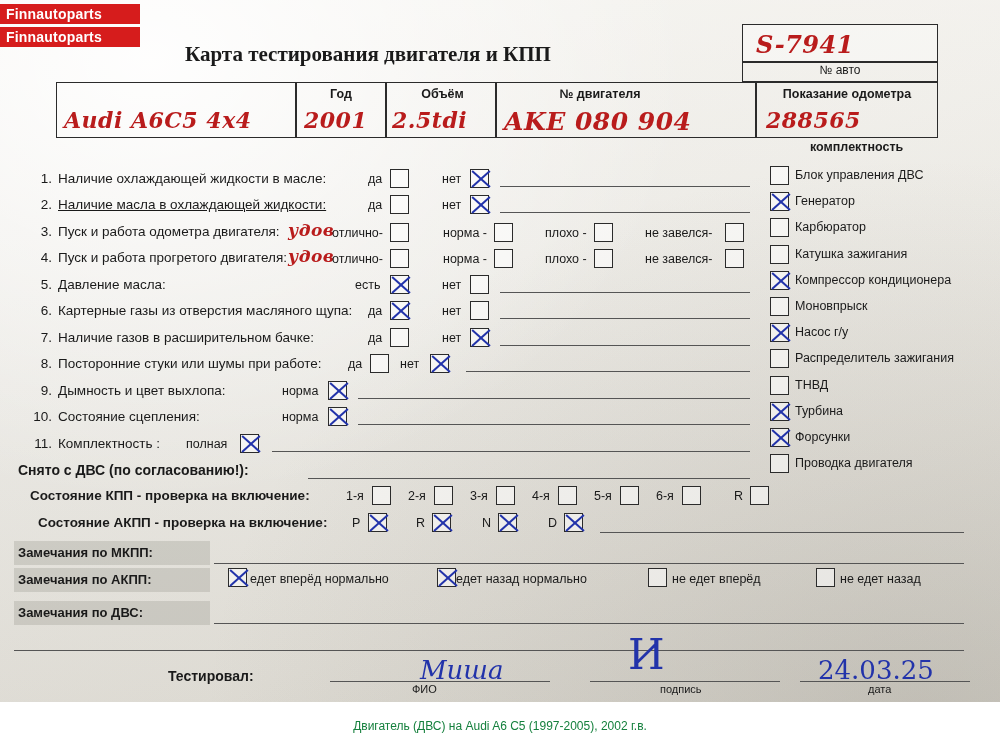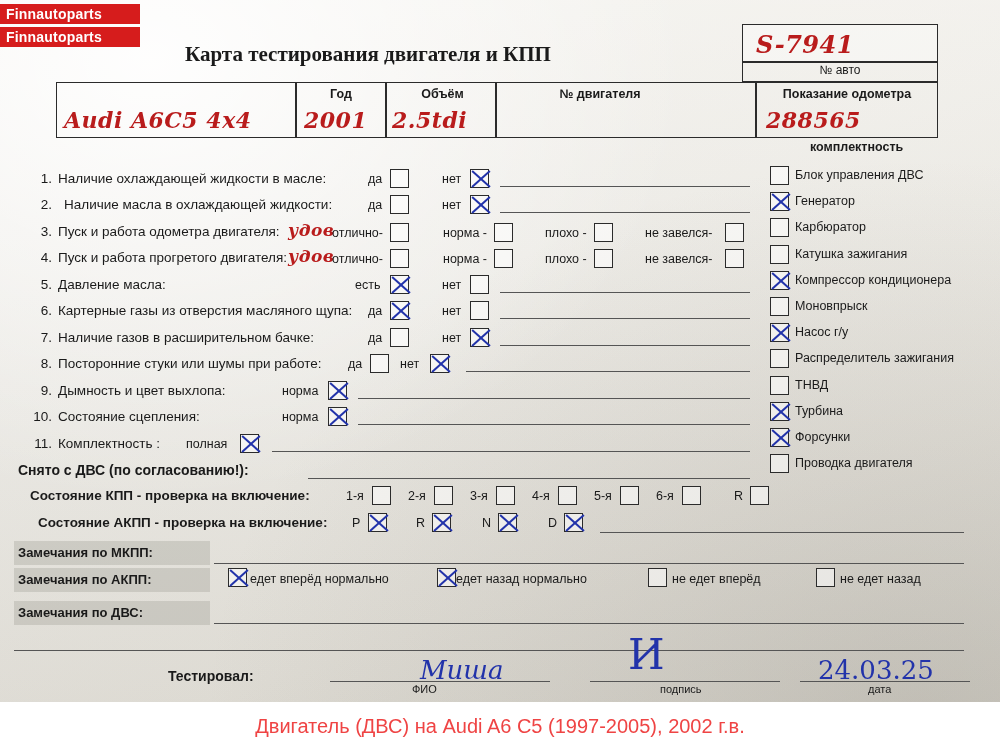--- a/index.html
+++ b/index.html
@@ -75,21 +75,21 @@
   .kit-lbl { position:absolute; left:795px; font-size:12.5px; }
 
   
   .sect { position:absolute; font-size:14px; font-weight:bold; }
   .greybar { position:absolute; background:rgba(150,148,140,.30); }
 
   .remark { position:absolute; font-size:13px; font-weight:bold; }
 
   #caption {
     position:absolute; left:0; bottom:0; width:1000px; height:48px;
-    background:#ffffff; color:#ef4444; font-size:20px;
+    background:#ffffff; color:#15803d; font-size:12px;
     display:flex; align-items:center; justify-content:center;
     font-family:"Liberation Sans", sans-serif;
   }
   #warn { position:absolute; right:6px; bottom:2px; font-size:7px; color:#b03a3a; }
 
   .sig { position:absolute; font-family:"DejaVu Serif", serif; color:#2233aa; }
   .small-lbl { position:absolute; font-size:11px; }
 </style>
 </head>
 <body>
@@ -116,33 +116,34 @@
   <div class="cell" style="left:700px;width:182px;"></div>
 
   <div class="hdr print" style="left:240px;width:90px;">Год</div>
   <div class="hdr print" style="left:330px;width:113px;">Объём</div>
   <div class="hdr print" style="left:440px;width:208px;">№ двигателя</div>
   <div class="hdr print" style="left:700px;width:182px;">Показание одометра</div>
 
   <div class="val hand" style="left:8px;   width:232px;">Audi A6C5 4x4</div>
   <div class="val hand" style="left:248px; width:82px;">2001</div>
   <div class="val hand" style="left:336px; width:104px;">2.5tdi</div>
+  <div class="val hand" style="left:448px; width:252px;font-size:25px;">AKE 080 904</div>
   <div class="val hand" style="left:710px; width:172px;">288565</div>
 </div>
 
 <div class="qnum print" style="left:30px; top:171px;">1.</div>
 <div class="q print" style="left:58px; top:171px;">Наличие охлаждающей жидкости в масле:</div>
 <div class="lbl print" style="left:368px;top:172px;">да</div>
 <div class="cb" style="left:390px;top:169px;"></div>
 <div class="lbl print" style="left:442px;top:172px;">нет</div>
 <div class="cb checked" style="left:470px;top:169px;"></div>
 <div class="row-line" style="left:500px;top:186px;width:250px;"></div>
 
 <div class="qnum print" style="left:30px; top:197px;">2.</div>
-<div class="q print" style="left:64px; top:197px;">Наличие масла в охлаждающей жидкости:</div>
+<div class="q print" style="left:58px; top:197px;text-decoration:underline;">Наличие масла в охлаждающей жидкости:</div>
 <div class="lbl print" style="left:368px;top:198px;">да</div>
 <div class="cb" style="left:390px;top:195px;"></div>
 <div class="lbl print" style="left:442px;top:198px;">нет</div>
 <div class="cb checked" style="left:470px;top:195px;"></div>
 <div class="row-line" style="left:500px;top:212px;width:250px;"></div>
 
 <div class="qnum print" style="left:30px; top:224px;">3.</div>
 <div class="q print" style="left:58px; top:224px;">Пуск и работа одометра двигателя:</div>
 <div class="hand" style="position:absolute;left:288px;top:220px;font-size:17px;">удов</div>
 <div class="lbl print" style="left:332px;top:226px;">отлично-</div>

